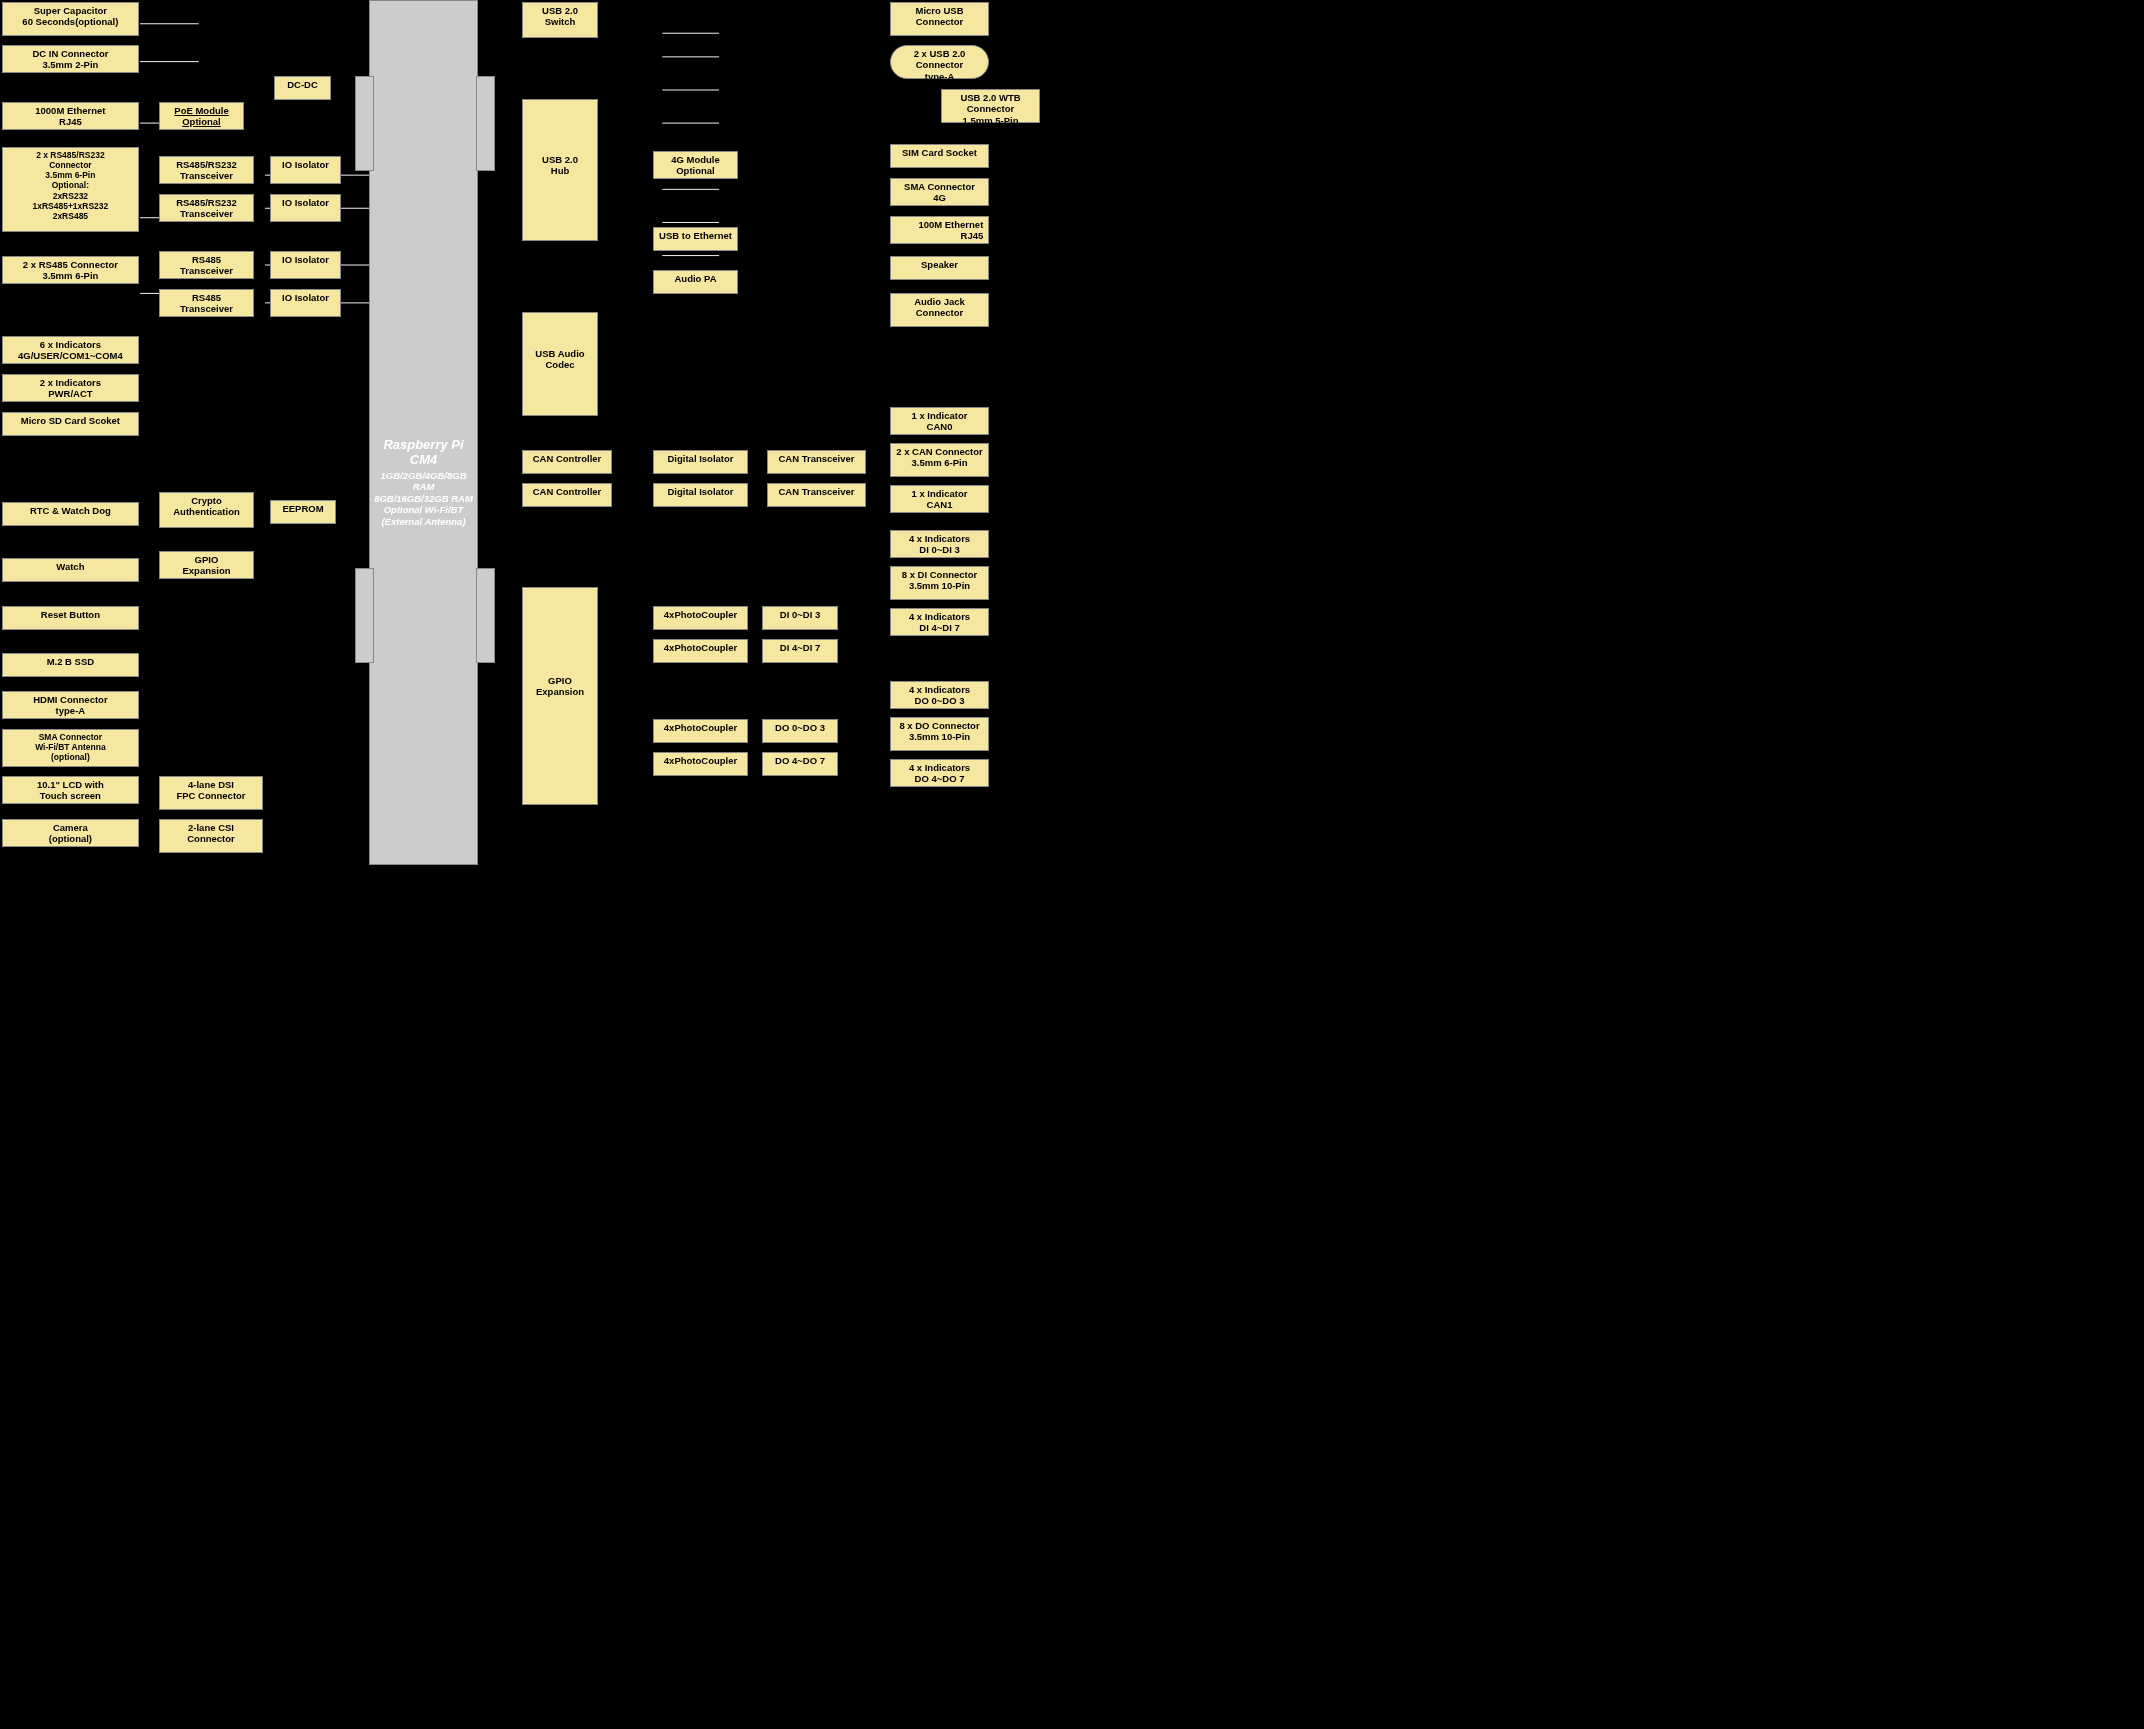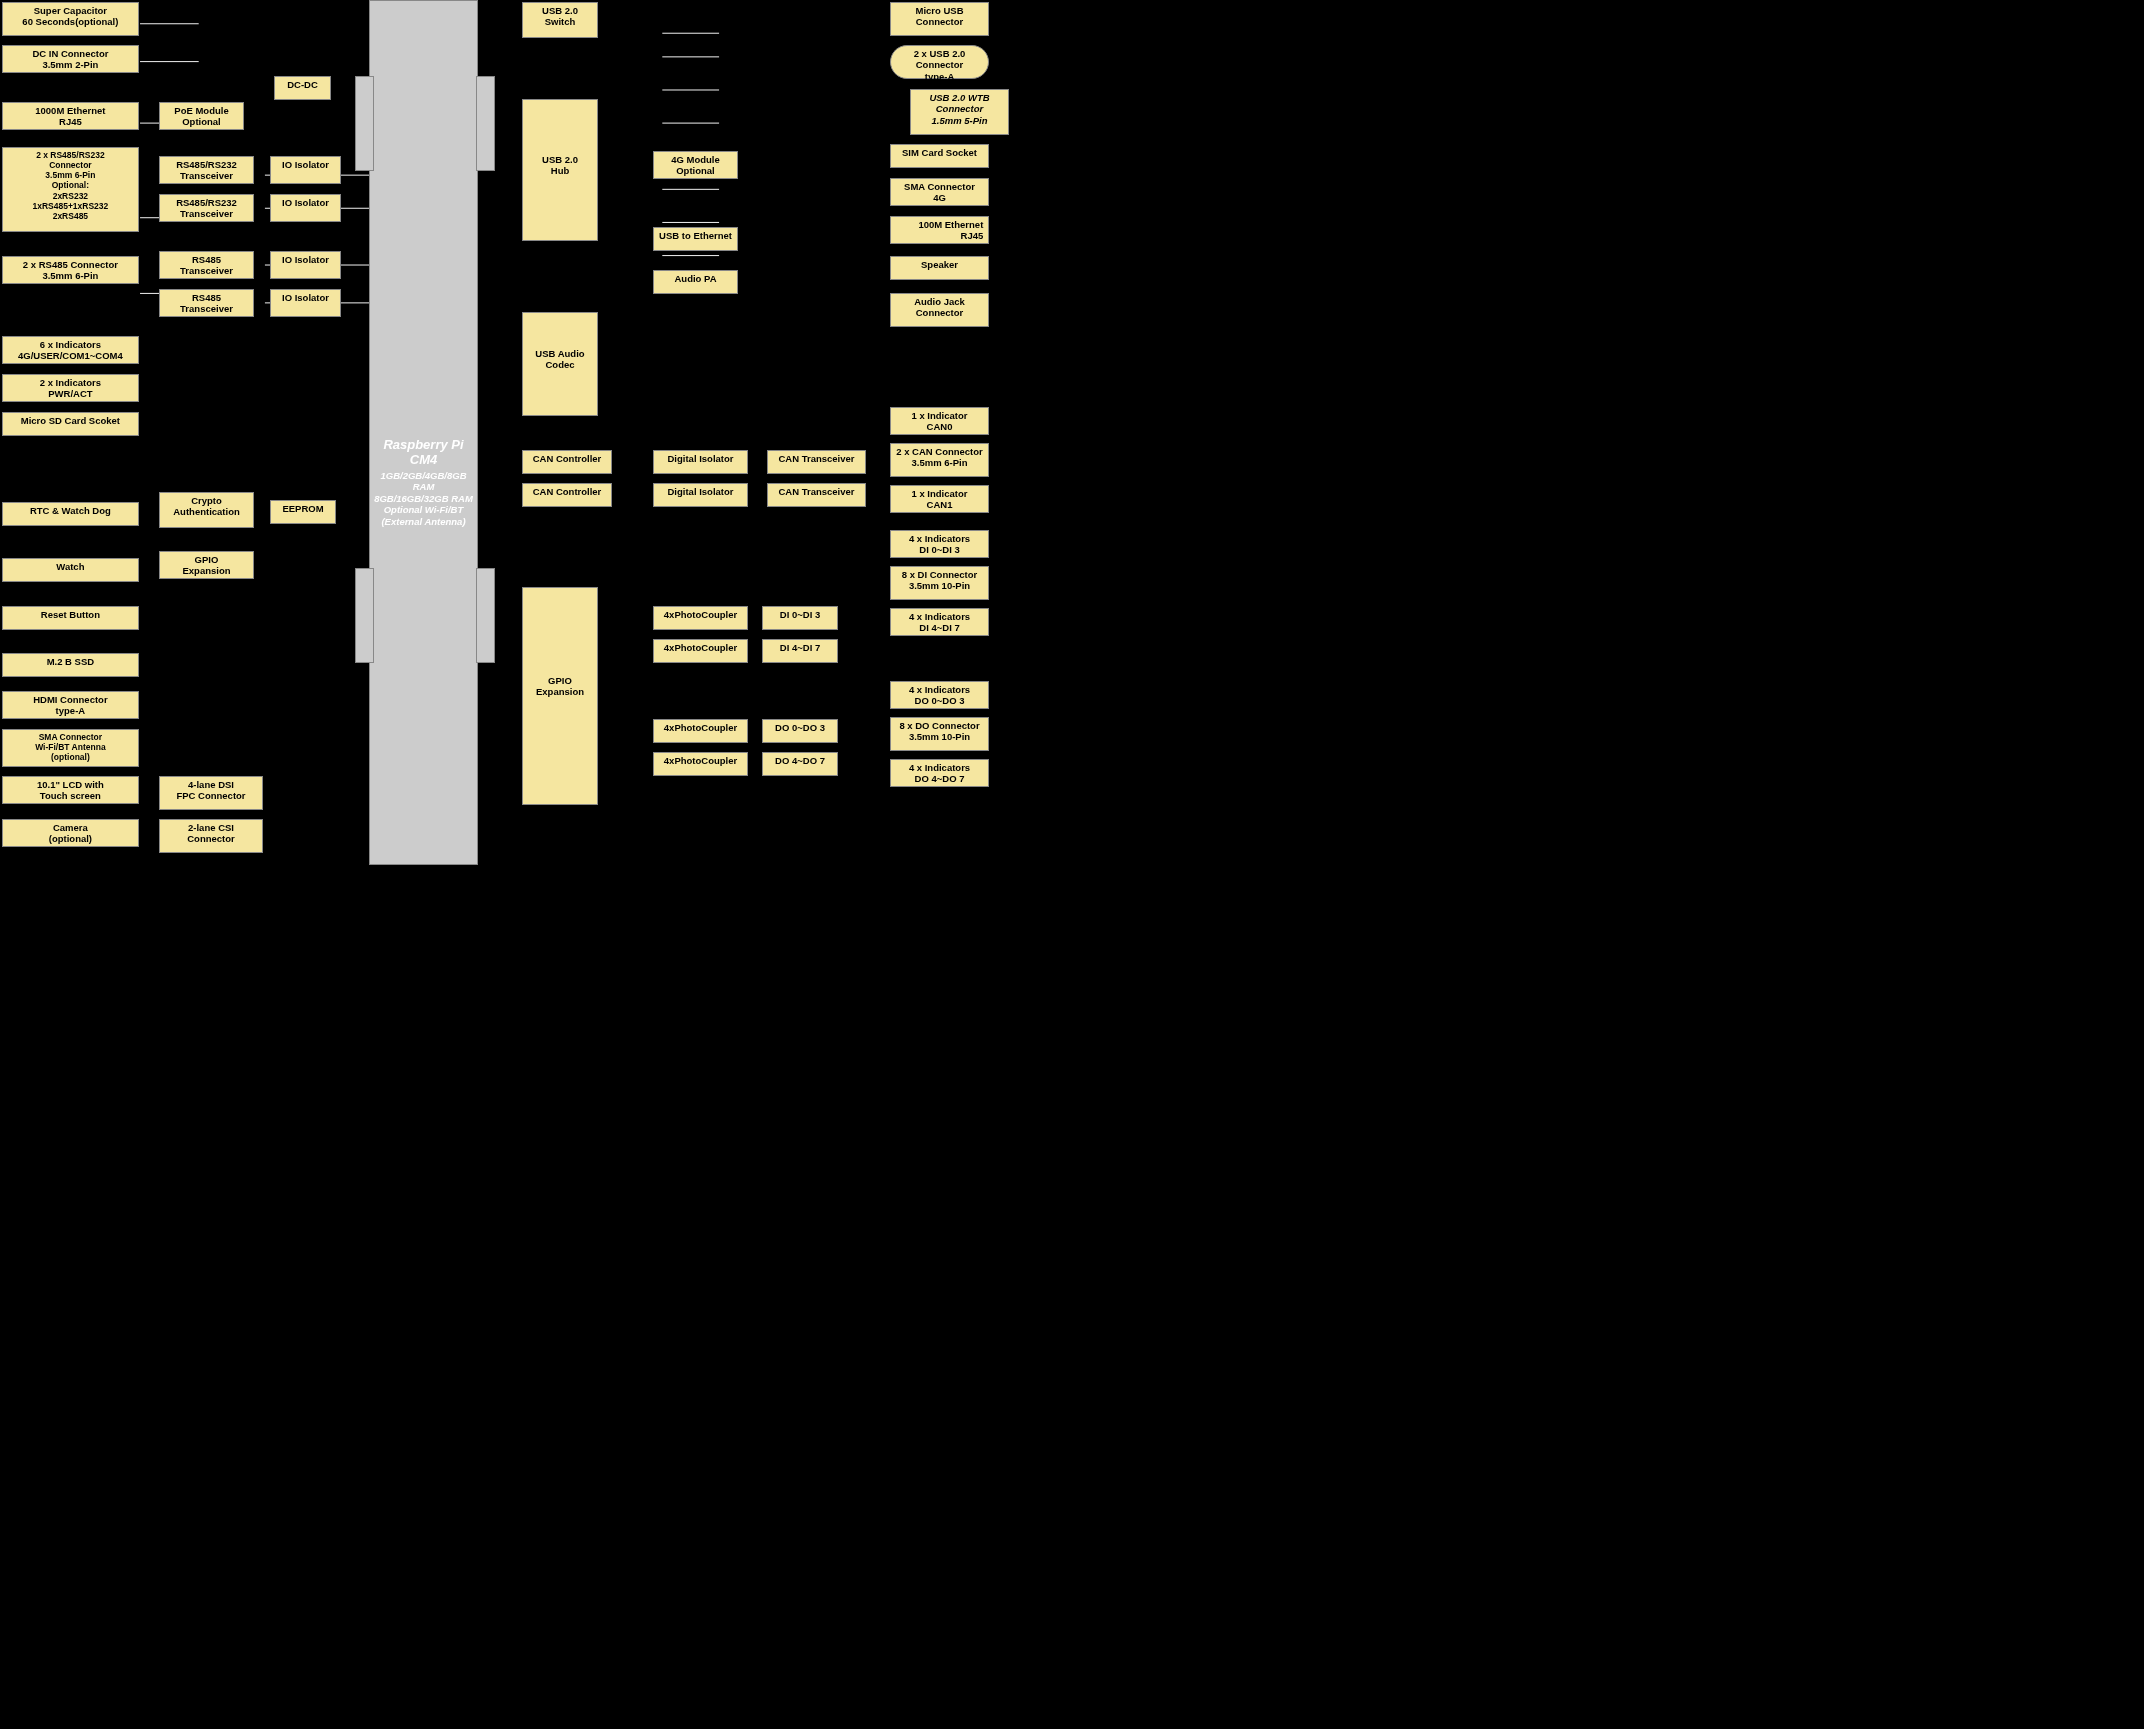--- a/index.html
+++ b/index.html
@@ -155,21 +155,21 @@
   <div class="box" style="left:1.9px; top:776px; width:137px; height:28px;">
     <div style="font-weight:bold;">10.1" LCD with</div>
     <div class="sub">Touch screen</div>
   </div>
 
   <div class="box" style="left:1.9px; top:819px; width:137px; height:28px;">
     <div>Camera</div>
     <div class="sub">(optional)</div>
   </div>
 
-  <div class="box" style="left:159px; top:102px; width:85px; height:28px;">
+  <div class="box" style="left:159px; top:102px; width:85px; height:28px;text-decoration:underline;">
     <div style="font-weight:bold;">PoE Module</div>
     <div class="sub">Optional</div>
   </div>
 
   <div class="box" style="left:274px; top:76px; width:57px; height:24px;">
     <div>DC-DC</div>
   </div>
 
   <div class="box" style="left:159px; top:156px; width:95px; height:28px;">
     <div style="font-weight:bold;">RS485/RS232<br>Transceiver</div>
@@ -318,21 +318,21 @@
 
   <div class="box" style="left:890px; top:1.9px; width:99px; height:34px;">
     <div style="font-weight:bold;">Micro USB<br>Connector</div>
   </div>
 
   <div class="box" style="left:890px; top:45px; width:99px; height:34px;border-radius:17px;">
     <div style="font-weight:bold;">2 x USB 2.0<br>Connector</div>
     <div class="sub">type-A</div>
   </div>
 
-  <div class="box" style="left:910px; top:89px; width:99px; height:46px;font-style:italic;">
+  <div class="box" style="left:941px; top:89px; width:99px; height:34px;">
     <div style="font-weight:bold;">USB 2.0 WTB<br>Connector</div>
     <div class="sub">1.5mm 5-Pin</div>
   </div>
 
   <div class="box" style="left:890px; top:144px; width:99px; height:24px;">
     <div>SIM Card Socket</div>
   </div>
 
   <div class="box" style="left:890px; top:178px; width:99px; height:28px;">
     <div style="font-weight:bold;">SMA Connector</div>

